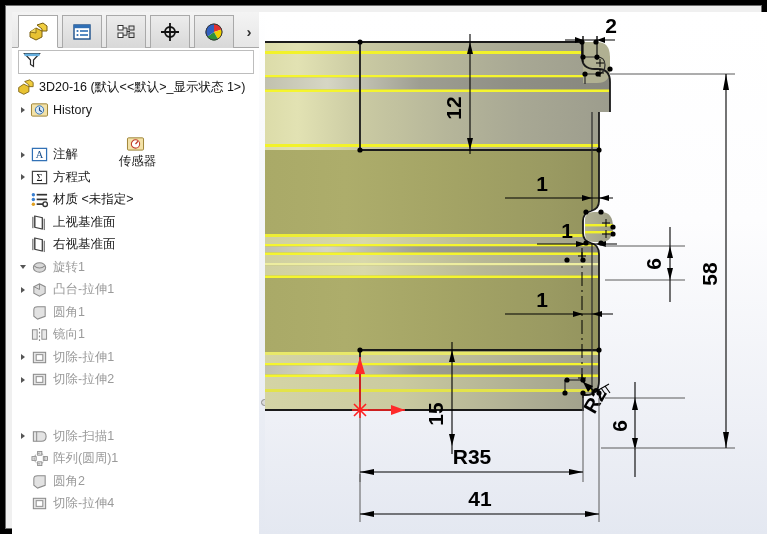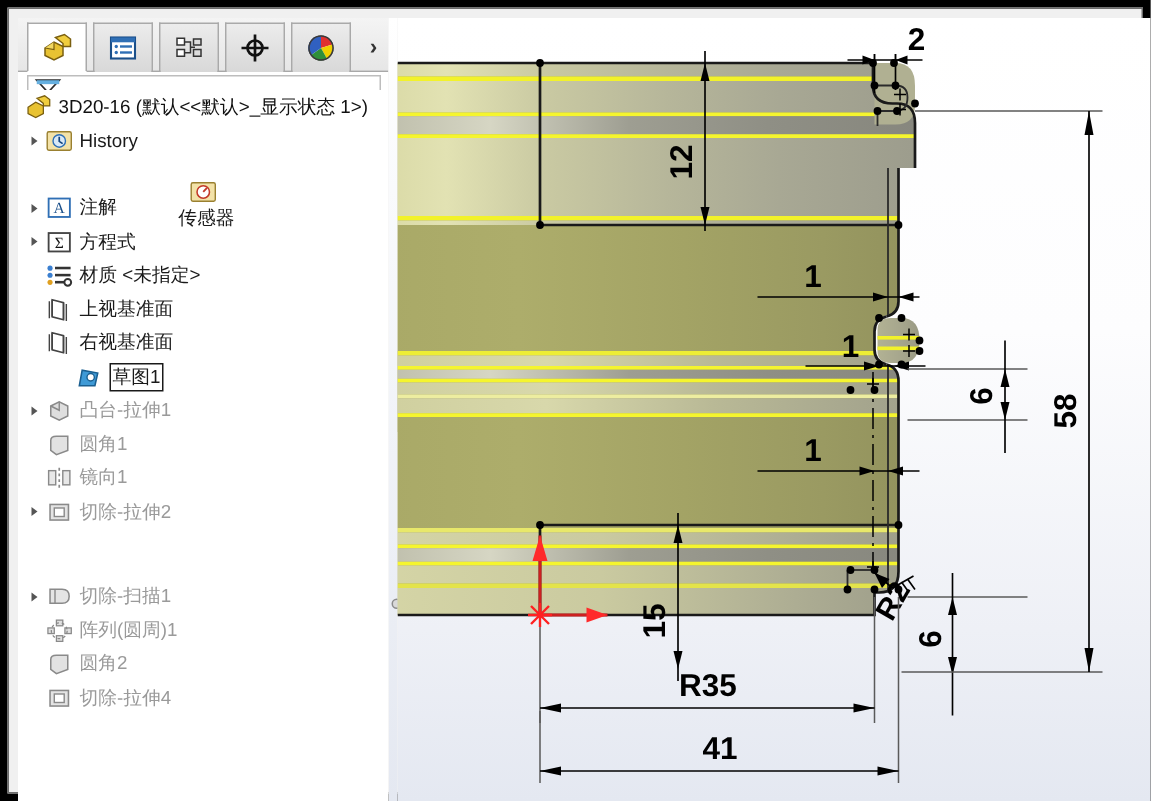--- a/index.html
+++ b/index.html
@@ -38,21 +38,21 @@
     position:absolute;top:6px;left:228px;width:18px;height:26px;
     display:flex;align-items:center;justify-content:center;
     font-size:15px;color:#333;font-weight:bold;
   }
   .filterbar{
     position:absolute;left:6px;top:38px;width:236px;height:24px;
     background:#ffffff;border:1px solid #bdbdbd;box-sizing:border-box;
     display:flex;align-items:center;padding-left:3px;
   }
   .tree{
-    position:absolute;left:0;top:48px;width:247px;height:458px;
+    position:absolute;left:0;top:64px;width:247px;height:458px;
     background:#ffffff;overflow:hidden;text-align:right;
   }
   .tree-row{
     position:relative;height:22.5px;display:flex;align-items:center;
     font-size:12.5px;color:#1a1a1a;white-space:nowrap;
   }
   .tree-row.root{font-size:12.5px;color:#111;padding-left:4px;}
   .arrow{
     width:13px;height:13px;flex:0 0 13px;margin-right:1px;
     display:flex;align-items:center;justify-content:center;
@@ -278,29 +278,31 @@
               <span class="arrow"></span>
               <span class="ic">
                 <svg width="19" height="17" viewBox="0 0 20 18">
                   <path d="M5 2 L13 4 L13 16 L5 14 Z" fill="#ffffff" stroke="#444" stroke-width="1.1"></path>
                   <path d="M5 2 L5 14 M13 4 L13 16" stroke="#444" stroke-width="1.1"></path>
                   <path d="M3 3 L3 15 M15 5 L15 17" stroke="#444" stroke-width="1"></path>
                 </svg>
               </span>
               <span class="lbl">右视基准面</span>
             </div>
-            <div class="tree-row" style="padding-left: 24px;">
-              <span class="arrow"></span>
-              <span class="ic">
-                <svg width="19" height="17" viewBox="0 0 20 18">
-                  <path d="M3 15 L5 4 L16 6 L14 15 Z" fill="#3f9ad6" stroke="#1a5f90" stroke-width="1.1"></path>
-                  <circle cx="11" cy="9" r="2.6" fill="#ffffff" stroke="#1a5f90" stroke-width="1"></circle>
-                </svg>
-              </span>
-              <span class="lbl sel">草图1</span>
+            <div class="tree-row" style="padding-left: 4px;">
+              <span class="arrow down">
+                <i></i>
+              </span>
+              <span class="ic">
+                <svg width="19" height="17" viewBox="0 0 20 18">
+                  <ellipse cx="10" cy="9" rx="6.5" ry="5" fill="#d8d8d8" stroke="#8a8a8a" stroke-width="1.1"></ellipse>
+                  <path d="M4 7 Q10 12 16 7" stroke="#8a8a8a" stroke-width="1.1" fill="none"></path>
+                </svg>
+              </span>
+              <span class="lbl grey">旋转1</span>
             </div>
             <div class="tree-row" style="padding-left: 4px;">
               <span class="arrow">
                 <i></i>
               </span>
               <span class="ic">
                 <svg width="19" height="17" viewBox="0 0 20 18">
                   <path d="M4 6 L10 3 L16 6 L16 13 L10 16 L4 13 Z" fill="#dedede" stroke="#8a8a8a" stroke-width="1.1"></path>
                   <path d="M10 3 L10 9 L4 6" fill="none" stroke="#8a8a8a" stroke-width="1"></path>
                 </svg>
@@ -319,20 +321,32 @@
             <div class="tree-row" style="padding-left: 4px;">
               <span class="arrow"></span>
               <span class="ic">
                 <svg width="19" height="17" viewBox="0 0 20 18">
                   <rect x="2.5" y="4" width="5" height="10" fill="#e8e8e8" stroke="#8a8a8a" stroke-width="1"></rect>
                   <rect x="12.5" y="4" width="5" height="10" fill="#e8e8e8" stroke="#8a8a8a" stroke-width="1"></rect>
                   <path d="M10 2 V16" stroke="#8a8a8a" stroke-width="1.2" stroke-dasharray="2 2"></path>
                 </svg>
               </span>
               <span class="lbl grey">镜向1</span>
+            </div>
+            <div class="tree-row" style="padding-left: 4px;">
+              <span class="arrow">
+                <i></i>
+              </span>
+              <span class="ic">
+                <svg width="19" height="17" viewBox="0 0 20 18">
+                  <rect x="3.5" y="3.5" width="13" height="11" fill="#e4e4e4" stroke="#8a8a8a" stroke-width="1.1"></rect>
+                  <rect x="6.5" y="6" width="7" height="6" fill="#ffffff" stroke="#8a8a8a" stroke-width="1"></rect>
+                </svg>
+              </span>
+              <span class="lbl grey">切除-拉伸1</span>
             </div>
             <div class="tree-row" style="padding-left: 4px;">
               <span class="arrow">
                 <i></i>
               </span>
               <span class="ic">
                 <svg width="19" height="17" viewBox="0 0 20 18">
                   <rect x="3.5" y="3.5" width="13" height="11" fill="#e4e4e4" stroke="#8a8a8a" stroke-width="1.1"></rect>
                   <rect x="6.5" y="6" width="7" height="6" fill="#ffffff" stroke="#8a8a8a" stroke-width="1"></rect>
                 </svg>

